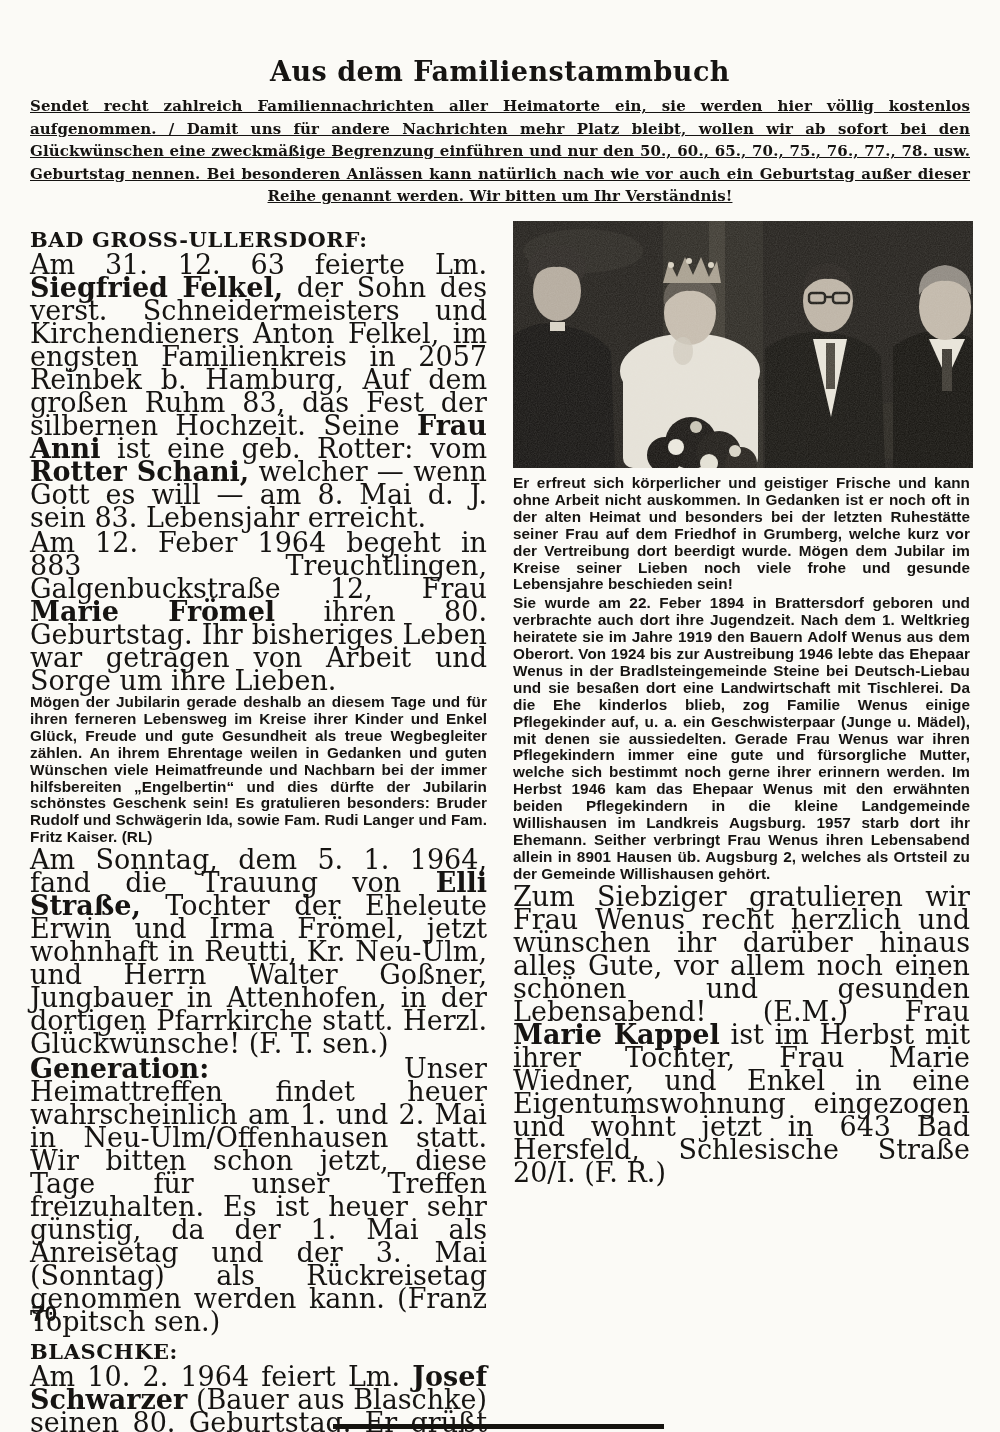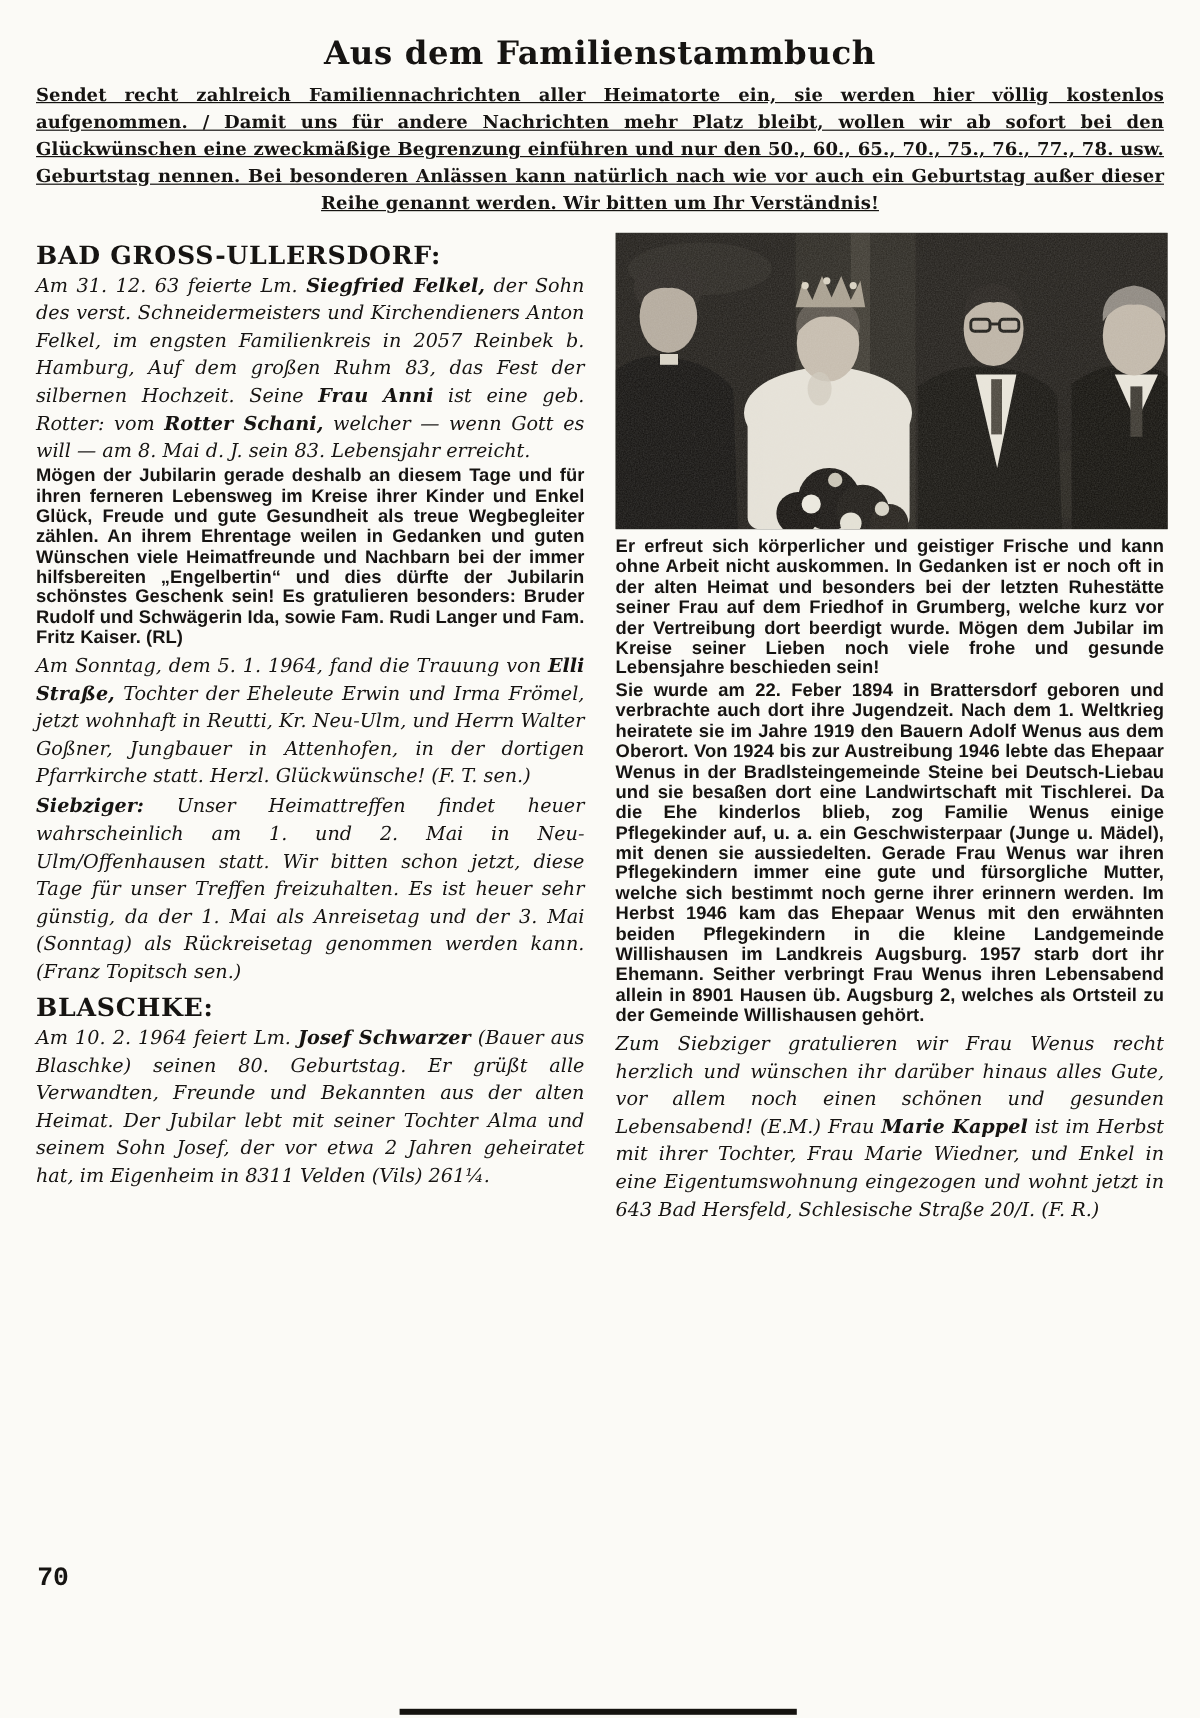--- a/index.html
+++ b/index.html
@@ -6,21 +6,21 @@
   body{
     width:1000px;height:1432px;
     background:#fbfaf6;
     color:#161412;
     font-family:"DejaVu Serif","Liberation Serif",serif;
     position:relative;
     overflow:hidden;
   }
   .page{
     position:absolute; inset:0;
-    padding:29px 30px 0 30px;
+    padding:56px 30px 0 30px;
     box-sizing:border-box;
   }
   
   .masthead-title{
     text-align:center;
     font-weight:bold;
     font-size:27px;
     letter-spacing:.5px;
     margin:0 0 8px 0;
   }
@@ -45,25 +45,24 @@
   .col-left{max-width:462px;}
   .col-right{max-width:460px;}
 
   h2.sect{
     font-size:21px;
     font-weight:bold;
     letter-spacing:.6px;
     margin:6px 0 1px 0;
   }
   p.body-text{
-    font-size:16px;
+    font-size:27px;
     line-height:23px;
     text-align:justify;
     margin:0 0 2px 0;
-    font-style:italic;
   }
   p.small-text{
     font-size:15.3px;
     line-height:16.9px;
     text-align:justify;
     font-weight:bold;
     font-family:"Liberation Sans",sans-serif;
     letter-spacing:.05px;
     margin:2px 0 2px 0;
   }
@@ -101,23 +100,24 @@
 
   <h1 class="masthead-title">Aus dem Familienstammbuch</h1>
   <p class="masthead-intro">Sendet recht zahlreich Familiennachrichten aller Heimatorte ein, sie werden hier völlig kostenlos aufgenommen. / Damit uns für andere Nachrichten mehr Platz bleibt, wollen wir ab sofort bei den Glückwünschen eine zweckmäßige Begrenzung einführen und nur den 50., 60., 65., 70., 75., 76., 77., 78. usw. Geburtstag nennen. Bei besonderen Anlässen kann natürlich nach wie vor auch ein Geburtstag außer dieser Reihe genannt werden. Wir bitten um Ihr Verständnis!</p>
 
   <div class="columns">
 
     <div class="col col-left">
       <h2 class="sect">BAD GROSS-ULLERSDORF:</h2>
       <p class="body-text"><span>Am 31. 12. 63 feierte Lm. </span><b>Siegfried Felkel,</b><span> der Sohn des verst. Schneidermeisters und Kirchendieners Anton Felkel, im engsten Familienkreis in 2057 Reinbek b. Hamburg, Auf dem großen Ruhm 83, das Fest der silbernen Hochzeit. Seine </span><b>Frau Anni</b><span> ist eine geb. Rotter: vom </span><b>Rotter Schani,</b><span> welcher — wenn Gott es will — am 8. Mai d. J. sein 83. Lebensjahr erreicht.</span></p>
 
+      <p class="body-text"><span>Am 12. Feber 1964 begeht in 883 Treuchtlingen, Galgenbuckstraße 12, Frau </span><b>Marie Frömel</b><span> ihren 80. Geburtstag. Ihr bisheriges Leben war getragen von Arbeit und Sorge um ihre Lieben.</span></p>
       <p class="small-text"><span>Mögen der Jubilarin gerade deshalb an diesem Tage und für ihren ferneren Lebensweg im Kreise ihrer Kinder und Enkel Glück, Freude und gute Gesundheit als treue Wegbegleiter zählen. An ihrem Ehrentage weilen in Gedanken und guten Wünschen viele Heimatfreunde und Nachbarn bei der immer hilfsbereiten „Engelbertin“ und dies dürfte der Jubilarin schönstes Geschenk sein! Es gratulieren besonders: Bruder Rudolf und Schwägerin Ida, sowie Fam. Rudi Langer und Fam. Fritz Kaiser. (RL)</span></p>
       <p class="body-text"><span>Am Sonntag, dem 5. 1. 1964, fand die Trauung von </span><b>Elli Straße,</b><span> Tochter der Eheleute Erwin und Irma Frömel, jetzt wohnhaft in Reutti, Kr. Neu-Ulm, und Herrn Walter Goßner, Jungbauer in Attenhofen, in der dortigen Pfarrkirche statt. Herzl. Glückwünsche! (F. T. sen.)</span></p>
-      <p class="body-text"><b>Siebziger:</b><span> Unser Heimattreffen findet heuer wahrscheinlich am 1. und 2. Mai in Neu-Ulm/Offenhausen statt. Wir bitten schon jetzt, diese Tage für unser Treffen freizuhalten. Es ist heuer sehr günstig, da der 1. Mai als Anreisetag und der 3. Mai (Sonntag) als Rückreisetag genommen werden kann. (Franz Topitsch sen.)</span></p>
+      <p class="body-text"><b>Generation:</b><span> Unser Heimattreffen findet heuer wahrscheinlich am 1. und 2. Mai in Neu-Ulm/Offenhausen statt. Wir bitten schon jetzt, diese Tage für unser Treffen freizuhalten. Es ist heuer sehr günstig, da der 1. Mai als Anreisetag und der 3. Mai (Sonntag) als Rückreisetag genommen werden kann. (Franz Topitsch sen.)</span></p>
 
       <h2 class="sect">BLASCHKE:</h2>
       <p class="body-text"><span>Am 10. 2. 1964 feiert Lm. </span><b>Josef Schwarzer</b><span> (Bauer aus Blaschke) seinen 80. Geburtstag. Er grüßt alle Verwandten, Freunde und Bekannten aus der alten Heimat. Der Jubilar lebt mit seiner Tochter Alma und seinem Sohn Josef, der vor etwa 2 Jahren geheiratet hat, im Eigenheim in 8311 Velden (Vils) 261¼.</span></p>
     </div>
 
     <div class="col col-right">
 
       <div class="photo-frame" title="Grainy black-and-white group photo: four people, bride in white dress with crown and bouquet, woman in dark coat, man with glasses, elderly man in suit">
         <svg width="460" height="247" viewBox="0 0 460 247" xmlns="http://www.w3.org/2000/svg">
           <defs>

